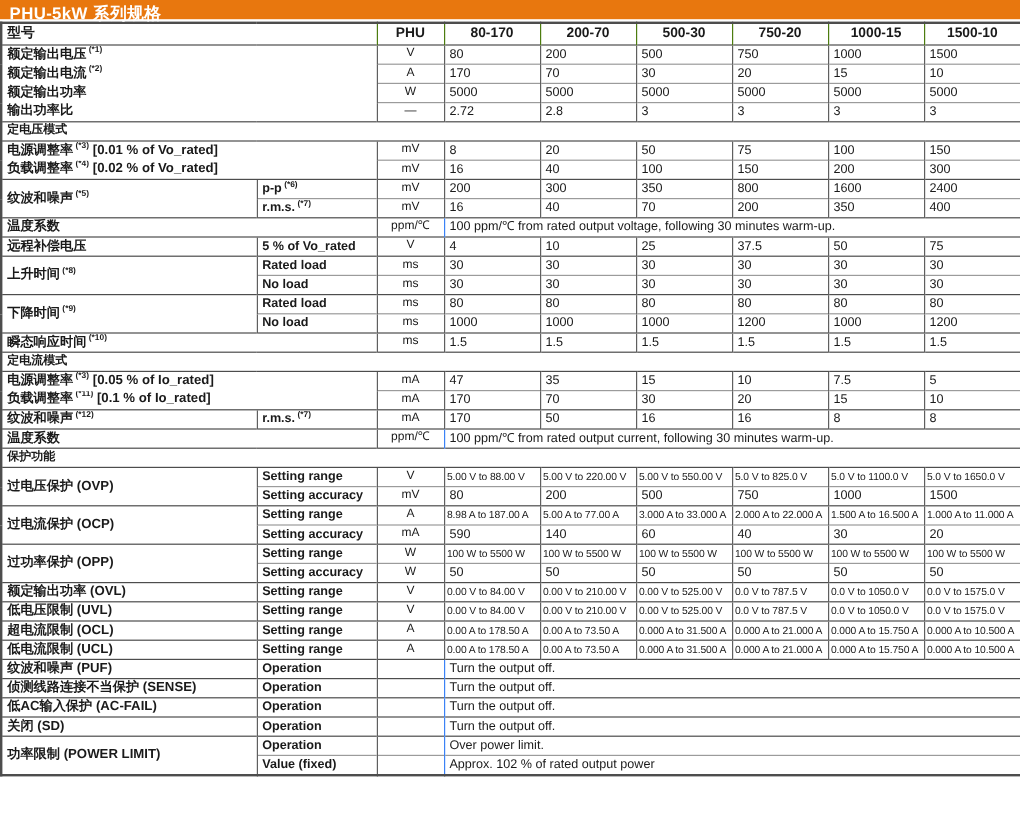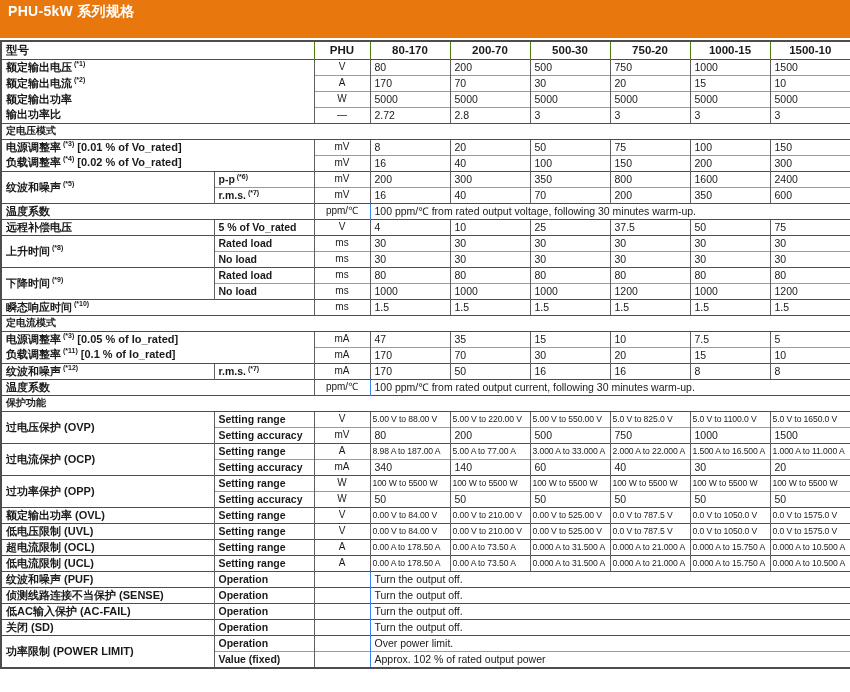--- a/index.html
+++ b/index.html
@@ -3,21 +3,21 @@
 <meta charset="utf-8">
 <style>
   html,body { margin:0; padding:0; background:#ffffff; }
   body {
     width:850px; height:692px; overflow:hidden;
     font-family:"Liberation Sans", sans-serif;
     color:#1a1a1a;
     -webkit-font-smoothing:antialiased;
   }
   .titlebar {
-    width:842px; height:38px; line-height:22px;
+    width:842px; height:16px; line-height:22px;
     background:#E8770E; color:#ffffff;
     font-size:14px; font-weight:bold;
     padding-left:8px; letter-spacing:0.3px;
   }
   table.spec {
     width:850px; table-layout:fixed;
     border-collapse:collapse;
     border:2px solid #4d4d4d;
     margin-top:2px;
   }
@@ -147,21 +147,21 @@
         <td class="val full">2400</td>
       </tr>
       <tr>
         <td class="sub inner">r.m.s.<sup> (*7)</sup></td>
         <td class="unit inner">mV</td>
         <td class="val inner">16</td>
         <td class="val inner">40</td>
         <td class="val inner">70</td>
         <td class="val inner">200</td>
         <td class="val inner">350</td>
-        <td class="val inner">600</td>
+        <td class="val inner">400</td>
       </tr>
       <tr>
         <td class="lbl full" colspan="2">温度系数</td>
         <td class="unit full">ppm/℃</td>
         <td class="spanv full" colspan="6">100 ppm/℃ from rated output voltage, following 30 minutes warm-up.</td>
       </tr>
       <tr>
         <td class="lbl full">远程补偿电压</td>
         <td class="sub full">5 % of Vo_rated</td>
         <td class="unit full">V</td>
@@ -294,21 +294,21 @@
         <td class="val full small">8.98 A to 187.00 A</td>
         <td class="val full small">5.00 A to 77.00 A</td>
         <td class="val full small">3.000 A to 33.000 A</td>
         <td class="val full small">2.000 A to 22.000 A</td>
         <td class="val full small">1.500 A to 16.500 A</td>
         <td class="val full small">1.000 A to 11.000 A</td>
       </tr>
       <tr>
         <td class="sub inner">Setting accuracy</td>
         <td class="unit inner">mA</td>
-        <td class="val inner">340</td>
+        <td class="val inner">590</td>
         <td class="val inner">140</td>
         <td class="val inner">60</td>
         <td class="val inner">40</td>
         <td class="val inner">30</td>
         <td class="val inner">20</td>
       </tr>
       <tr>
         <td class="lbl full" rowspan="2">过功率保护 (OPP)</td>
         <td class="sub full">Setting range</td>
         <td class="unit full">W</td>

